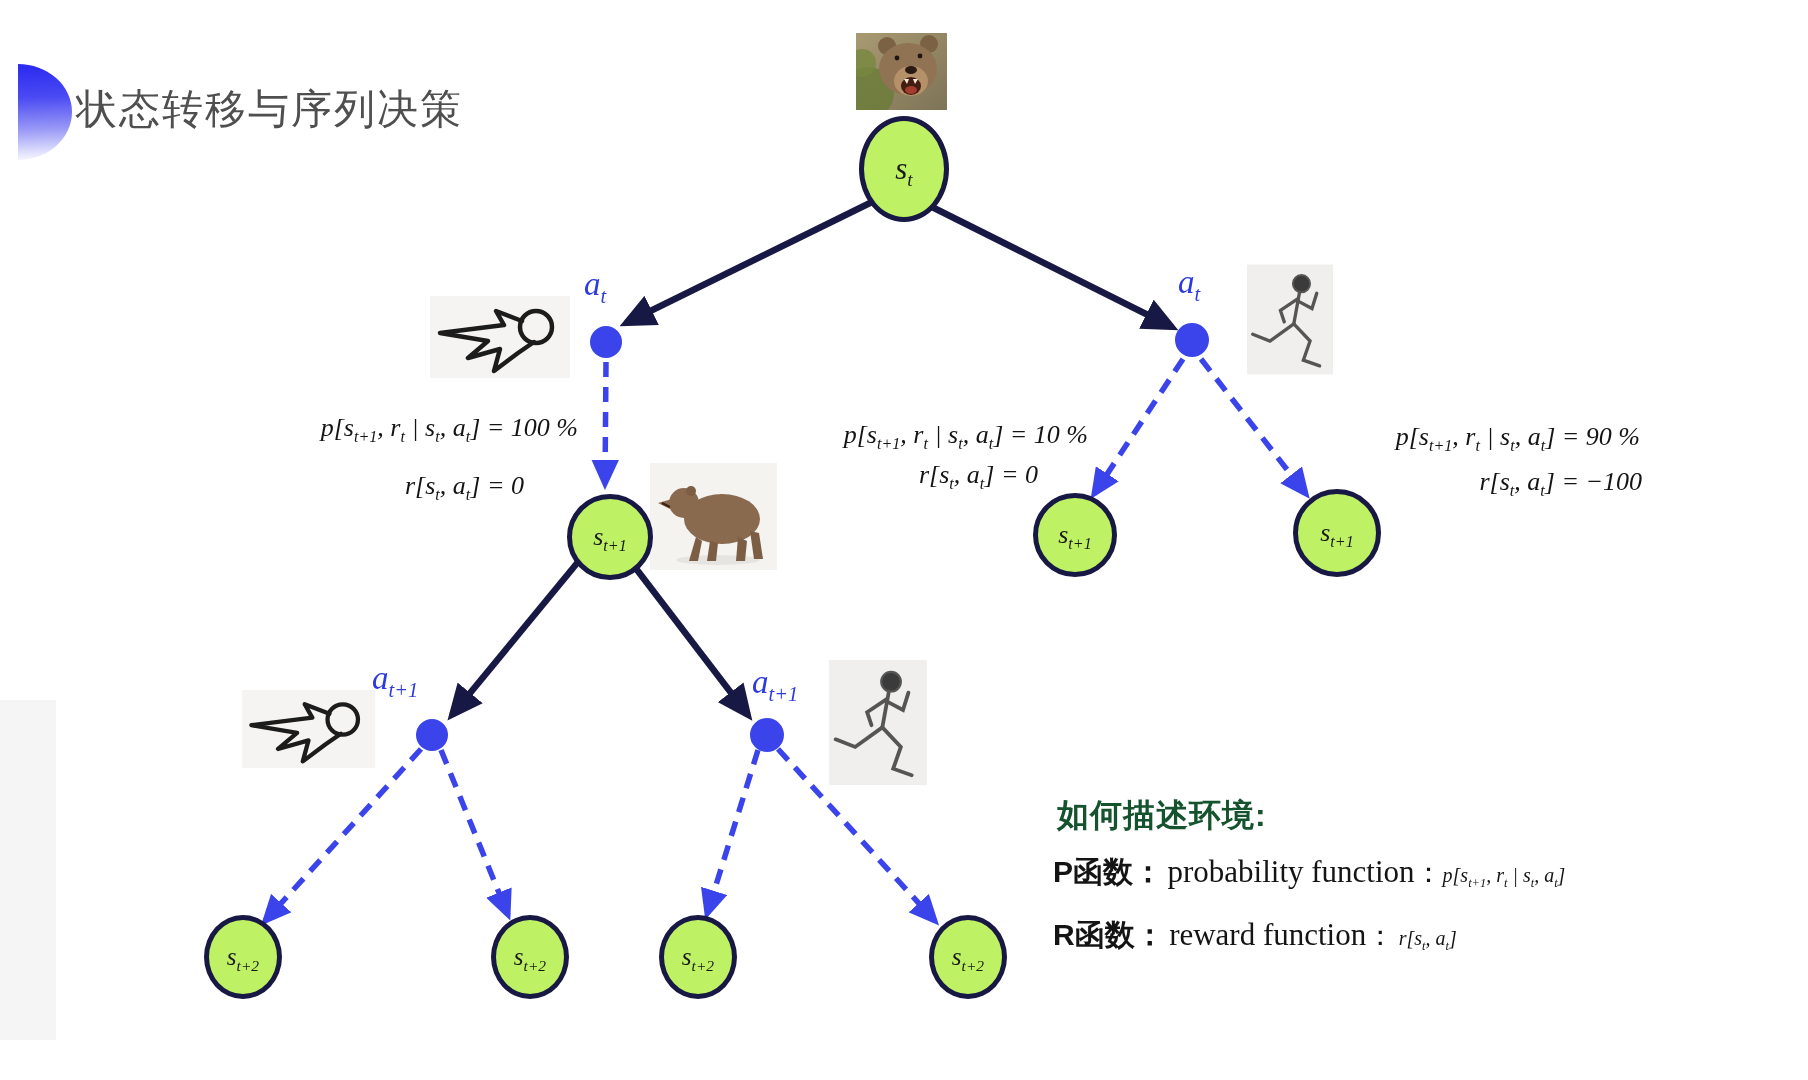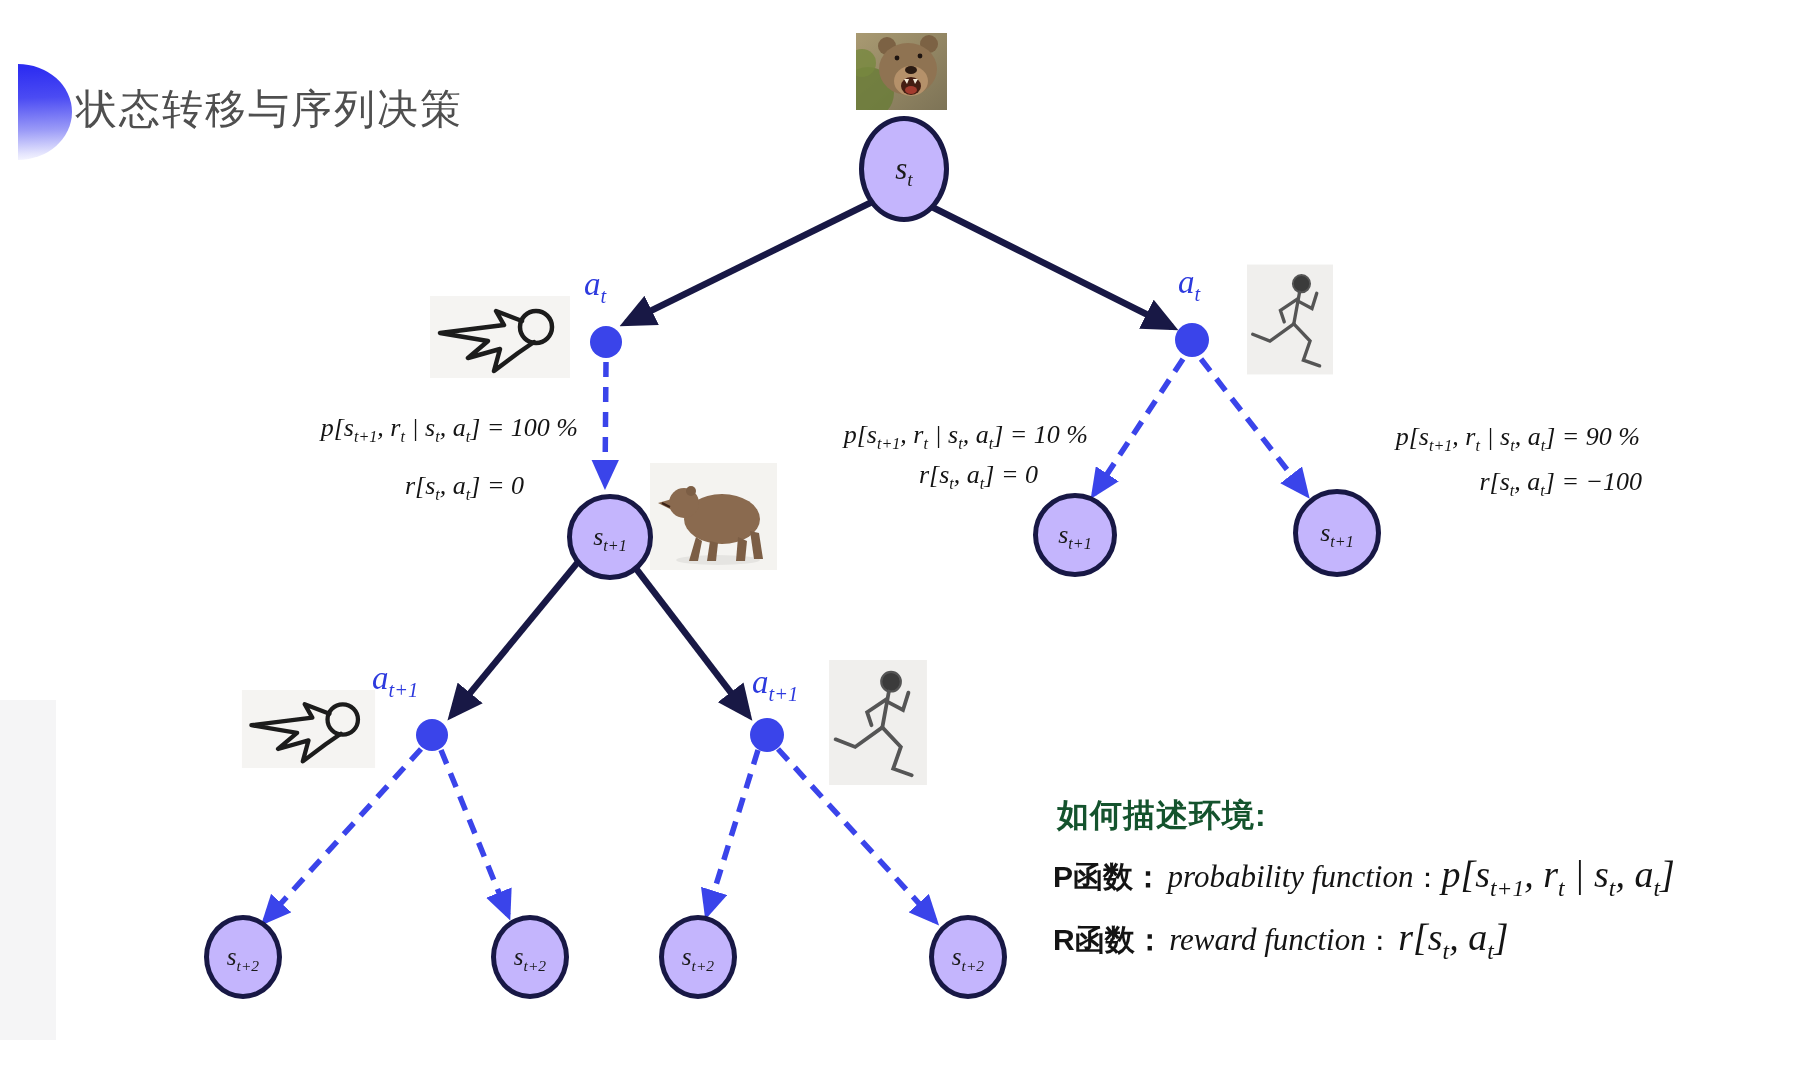--- a/index.html
+++ b/index.html
@@ -14,21 +14,21 @@
     background:linear-gradient(178deg,#2d2df1 4%,#4b4bf3 35%,#9a9af7 68%,#e4e4fd 92%,#f8f8ff 100%);
   }
   .slide-title{
     position:absolute;left:76px;top:82px;font-size:41px;letter-spacing:2px;
     color:#4f4f4f;font-weight:500;
   }
   
   .left-strip{position:absolute;left:0;top:700px;width:56px;height:340px;background:#f5f5f6;}
   
   .state-node{
-    position:absolute;border:5px solid #181845;border-radius:50%;background:#c4b5fd;
+    position:absolute;border:5px solid #181845;border-radius:50%;background:#bef264;
     display:flex;align-items:center;justify-content:center;z-index:3;
     font-family:"Liberation Serif",serif;font-style:italic;color:#1a1a1a;
   }
   .state-node sub, .math sub, .action-label sub, .legend-formula sub{
     font-size:0.62em;font-style:italic;line-height:0;
   }
   .action-dot{position:absolute;border-radius:50%;background:#3a44ea;z-index:3;}
   .action-label{
     position:absolute;font-family:"Liberation Serif",serif;font-style:italic;
     color:#2d3ade;font-size:33px;z-index:3;
@@ -43,23 +43,23 @@
   .pic svg{display:block;}
   
   #edges{position:absolute;left:0;top:0;z-index:1;}
   
   .legend-heading{
     position:absolute;left:1057px;top:794px;font-size:32px;font-weight:600;color:#14532d;
     letter-spacing:1px;z-index:3;
   }
   .legend-row{position:absolute;left:1053px;white-space:nowrap;z-index:3;color:#141414;}
   .legend-row .cn{font-size:30px;font-weight:600;font-family:"Liberation Sans",sans-serif;}
-  .legend-row .en{font-size:31px;font-style:italic;font-family:"Liberation Serif",serif;}
+  .legend-row .en{font-size:31px;font-family:"Liberation Serif",serif;}
   .legend-row .sep{font-size:28px;font-family:"Liberation Sans",sans-serif;}
-  .legend-formula{font-size:38px;font-style:italic;font-family:"Liberation Serif",serif;}
+  .legend-formula{font-size:20px;font-style:italic;font-family:"Liberation Serif",serif;}
 </style>
 </head>
 <body>
 
 <div id="slide">
 
   <div class="title-bullet"></div>
   <div class="slide-title">状态转移与序列决策</div>
 
   <div class="left-strip"></div>

